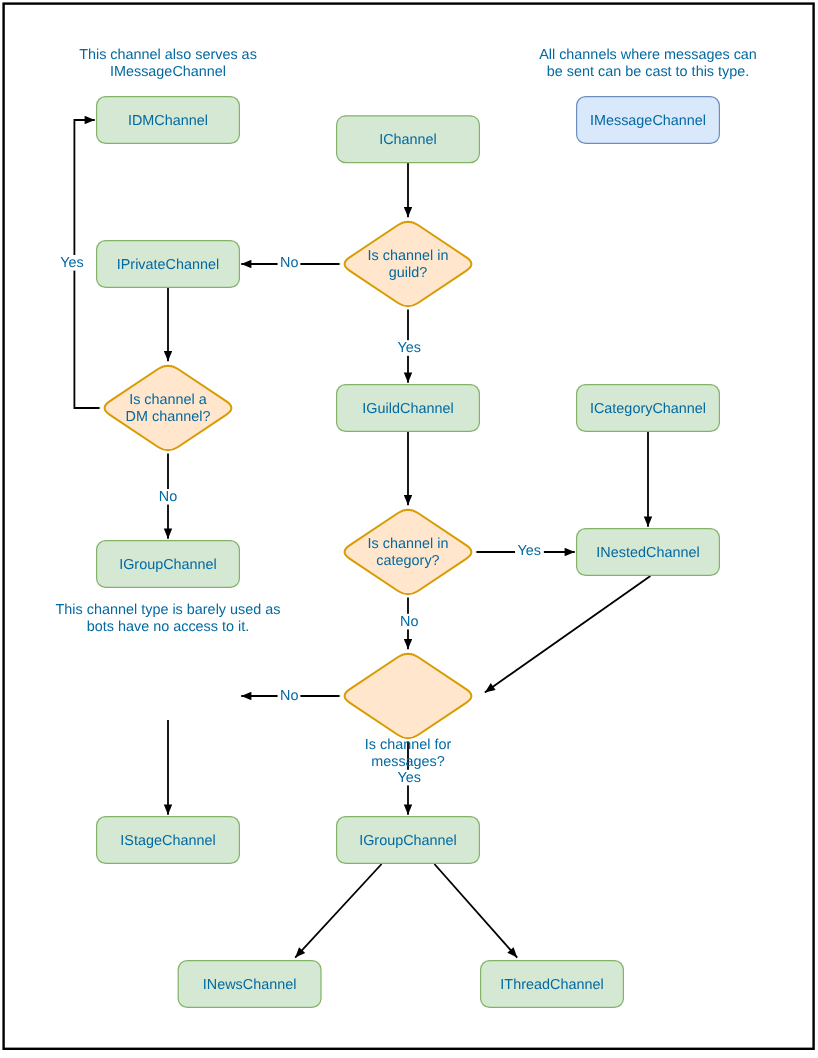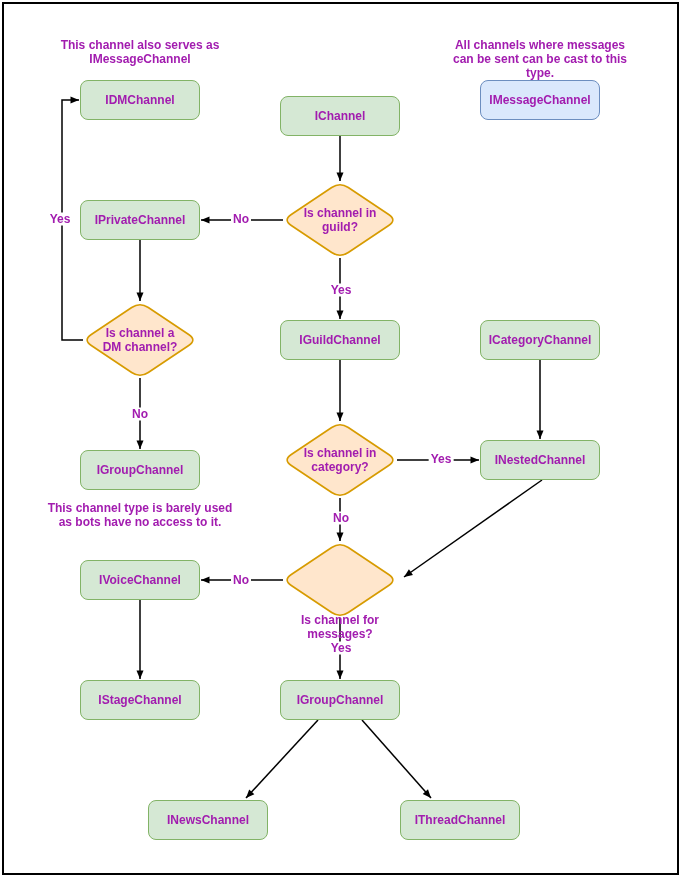--- a/index.html
+++ b/index.html
@@ -4,22 +4,21 @@
 <style>
   html, body { margin: 0; padding: 0; background: #ffffff; }
   .canvas {
     position: relative;
     width: 682px;
     height: 882px;
     background: #ffffff;
     overflow: hidden;
     font-family: "Liberation Sans", "DejaVu Sans", sans-serif;
     font-size: 12px;
-    color: #a21caf;
-    font-weight: bold;
+    color: #0369a1;
   }
   .page-border {
     position: absolute;
     left: 2px; top: 2px;
     width: 677px; height: 873px;
     border: 2px solid #000000;
     box-sizing: border-box;
     pointer-events: none;
   }
   .edges-svg { position: absolute; left: 0; top: 0; }
@@ -117,23 +116,20 @@
   </div>
   <div class="node green" style="left:480px; top:320px;">
     <span>ICategoryChannel</span>
   </div>
   <div class="node green" style="left:80px; top:450px;">
     <span>IGroupChannel</span>
   </div>
   <div class="node green" style="left:480px; top:440px;">
     <span>INestedChannel</span>
   </div>
-  <div class="node green" style="left:80px; top:560px;">
-    <span>IVoiceChannel</span>
-  </div>
   <div class="node green" style="left:280px; top:680px;">
     <span>IGroupChannel</span>
   </div>
   <div class="node green" style="left:80px; top:680px;">
     <span>IStageChannel</span>
   </div>
   <div class="node green" style="left:148px; top:800px;">
     <span>INewsChannel</span>
   </div>
   <div class="node green" style="left:400px; top:800px;">

